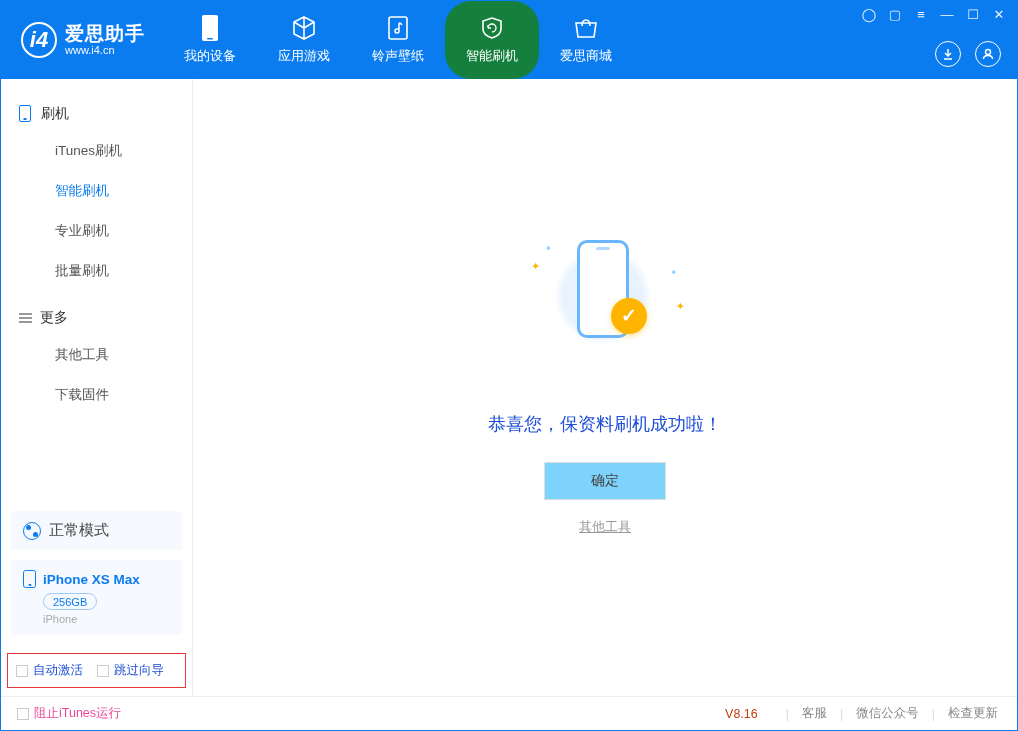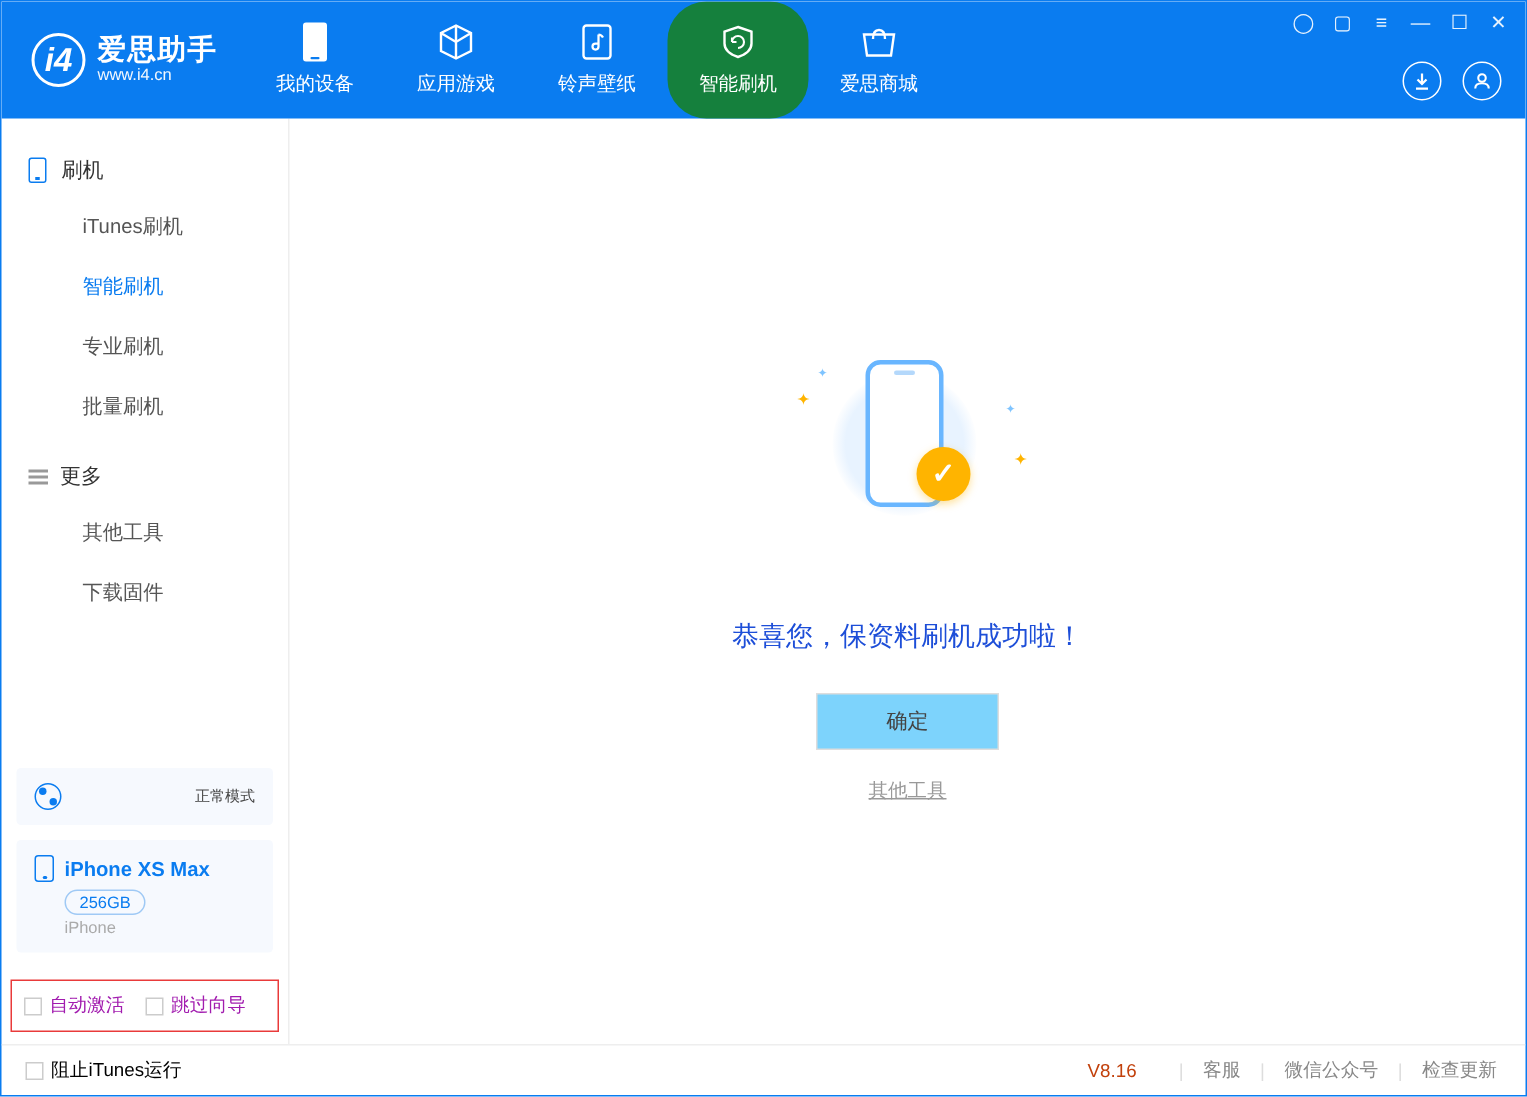--- a/index.html
+++ b/index.html
@@ -21,54 +21,54 @@
 .header-right-icons { position: absolute; right: 16px; bottom: 12px; display: flex; gap: 14px; }
 .hr-icon { width: 26px; height: 26px; border: 1.6px solid #fff; border-radius: 50%; display: flex; align-items: center; justify-content: center; cursor: pointer; }
 
 
 .body { display: flex; height: calc(100% - 78px - 34px); }
 .sidebar { width: 192px; border-right: 1px solid #eee; padding-top: 18px; display: flex; flex-direction: column; }
 .side-group-title { display: flex; align-items: center; gap: 8px; padding: 8px 18px; font-size: 14px; color: #333; font-weight: 500; }
 .side-item { padding: 11px 18px 11px 54px; font-size: 13.5px; color: #555; cursor: pointer; }
 .side-item.active { color: #0a7cf0; }
 .side-flex-spacer { flex: 1; }
-.mode-box { margin: 10px; padding: 10px 12px; background: #f6f9fe; border-radius: 3px; display: flex; align-items: center; gap: 8px; font-size: 10px; color: #444; font-weight: 500; justify-content: space-between; }
+.mode-box { margin: 10px; padding: 10px 12px; background: #f6f9fe; border-radius: 3px; display: flex; align-items: center; gap: 8px; font-size: 15px; color: #444; font-weight: 500; }
 .mode-icon { width: 18px; height: 18px; border: 1.5px solid #0a7cf0; border-radius: 50%; position: relative; }
 .mode-icon::before, .mode-icon::after { content: ''; position: absolute; width: 5px; height: 5px; background: #0a7cf0; border-radius: 50%; }
 .mode-icon::before { top: 2px; left: 2px; }
 .mode-icon::after { bottom: 2px; right: 2px; }
 .device-box { margin: 0 10px 10px; padding: 10px 12px; background: #f6f9fe; border-radius: 3px; }
 .device-name { font-size: 13.5px; color: #0a7cf0; font-weight: 600; display: flex; align-items: center; gap: 7px; }
 .device-phone-icon { width: 13px; height: 18px; border: 1.5px solid #0a7cf0; border-radius: 2.5px; position: relative; }
 .device-phone-icon::after { content: ''; position: absolute; bottom: 1.5px; left: 50%; transform: translateX(-50%); width: 3px; height: 1.5px; background: #0a7cf0; border-radius: 1px; }
 .device-storage { display: inline-block; margin-top: 5px; margin-left: 20px; padding: 1.5px 9px; border: 1px solid #9fc9f5; border-radius: 9px; font-size: 11px; color: #0a7cf0; }
 .device-type { margin-top: 3px; margin-left: 20px; font-size: 11px; color: #aaa; }
 .checkbox-row { margin: 8px 6px; padding: 8px 8px; border: 1.5px solid #e93a3a; display: flex; gap: 14px; }
-.cb { display: flex; align-items: center; gap: 5px; font-size: 12.5px; color: #a21caf; cursor: pointer; }
+.cb { display: flex; align-items: center; gap: 5px; font-size: 12.5px; color: #1d4ed8; cursor: pointer; }
 .cb-box { width: 12px; height: 12px; border: 1px solid #ccc; }
 
 
 .main { flex: 1; display: flex; flex-direction: column; align-items: center; justify-content: center; }
 .illus { position: relative; width: 140px; height: 150px; margin-bottom: 22px; }
 .illus-ring { position: absolute; top: 8px; left: 20px; width: 96px; height: 96px; border-radius: 50%; background: radial-gradient(circle at 50% 50%, #e8f3ff 0%, #e8f3ff 58%, rgba(232,243,255,0) 72%); }
 .illus-phone { position: absolute; top: 0; left: 42px; width: 52px; height: 98px; border: 3px solid #69b6ff; border-radius: 10px; background: #fff; }
 .illus-phone::before { content: ''; position: absolute; top: 4px; left: 50%; transform: translateX(-50%); width: 14px; height: 3px; background: #b4d8fb; border-radius: 2px; }
 .illus-badge { position: absolute; top: 58px; left: 76px; width: 36px; height: 36px; background: #ffb400; border-radius: 50%; display: flex; align-items: center; justify-content: center; color: #fff; font-size: 19px; font-weight: bold; box-shadow: 0 2px 6px rgba(255,180,0,.4); }
 .spark { position: absolute; font-size: 11px; }
 .s1 { top: 20px; left: -4px; color: #ffb400; }
 .s2 { top: 4px; left: 10px; color: #7fc4ff; font-size: 8px; }
 .s3 { top: 28px; right: -2px; color: #7fc4ff; font-size: 8px; }
 .s4 { top: 60px; right: -10px; color: #ffb400; }
 .success-msg { font-size: 18px; color: #1d4ed8; font-weight: 500; margin-bottom: 26px; }
 .ok-btn { padding: 9px 46px; border: 1px solid #ddd; background: #7dd3fc; font-size: 14px; color: #444; cursor: pointer; margin-bottom: 18px; }
 .log-link { font-size: 13px; color: #999; cursor: pointer; text-decoration: underline; }
 
 
 .footer { height: 34px; border-top: 1px solid #eee; display: flex; align-items: center; padding: 0 16px; font-size: 12.5px; color: #bbb; }
-.footer .cb { color: #000000; }
+.footer .cb { color: #ec4899; }
 .footer-spacer { flex: 1; }
 .footer-version { color: #c2410c; margin-right: 18px; }
 .footer-link { color: #888; cursor: pointer; padding: 0 3px; }
 .footer-sep { color: #ddd; margin: 0 10px; }
 
 .group-icon { width: 14px; height: 18px; }
 .phone-ol { width: 12px; height: 17px; border: 1.4px solid #0a7cf0; border-radius: 2px; position: relative; }
 .phone-ol::after { content:''; position:absolute; bottom:1.5px; left:50%; transform:translateX(-50%); width:3px; height:1.2px; background:#0a7cf0; }
 .more-icon { display:flex; flex-direction:column; gap:2.5px; }
 .more-icon span { width:13px; height:1.4px; background:#999; }

